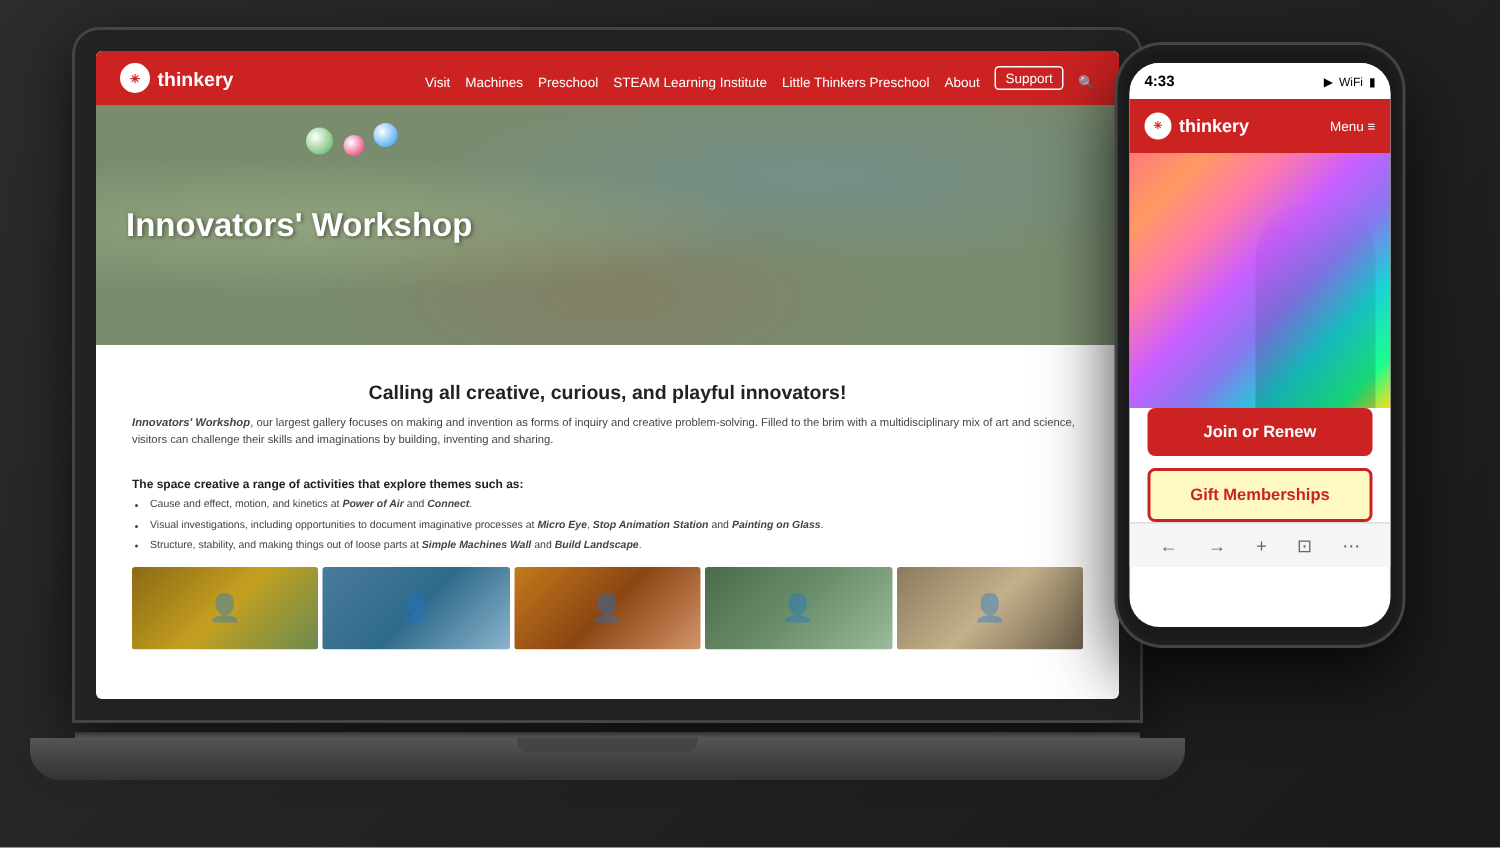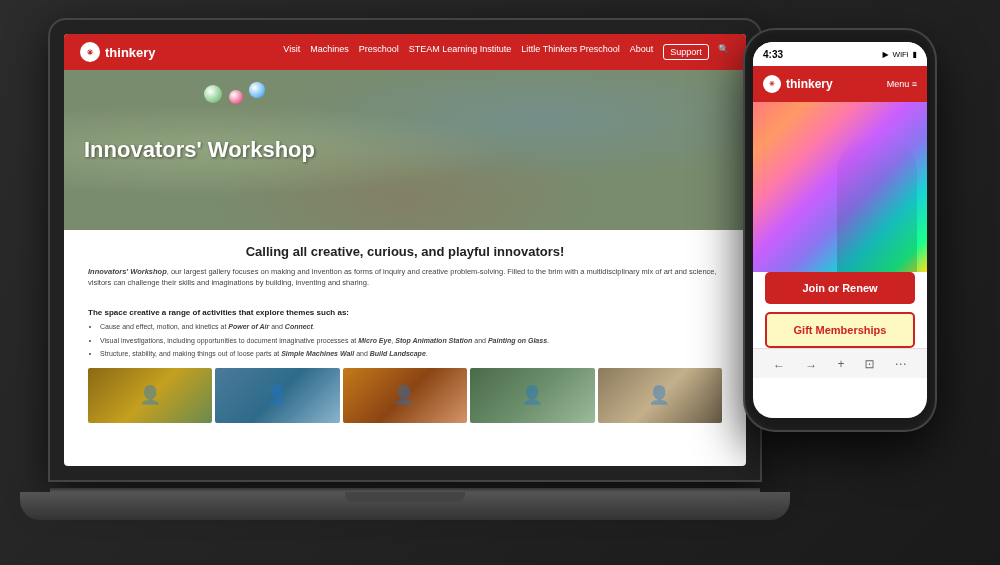--- a/index.html
+++ b/index.html
@@ -104,21 +104,21 @@
       justify-content: center;
       color: #cc2222;
       font-size: 8px;
       font-weight: bold;
     }
 
     .site-nav-links {
       display: flex;
       gap: 10px;
       margin-left: auto;
-      align-items: flex-start;
+      align-items: flex-end;
     }
 
     .site-nav-links span {
       color: #fff;
       font-size: 9px;
       cursor: pointer;
     }
 
     .site-nav-links .support-btn {
       background: #cc2222;
@@ -158,21 +158,21 @@
 
     .hero-title {
       position: relative;
       color: #fff;
       font-size: 22px;
       font-weight: bold;
       text-shadow: 1px 1px 3px rgba(0,0,0,0.5);
     }
 
     .content-section {
-      padding: 14px 24px;
+      padding: 24px 24px;
       background: #fff;
     }
 
     .content-headline {
       font-size: 13px;
       font-weight: bold;
       text-align: center;
       margin-bottom: 8px;
       color: #222;
     }

